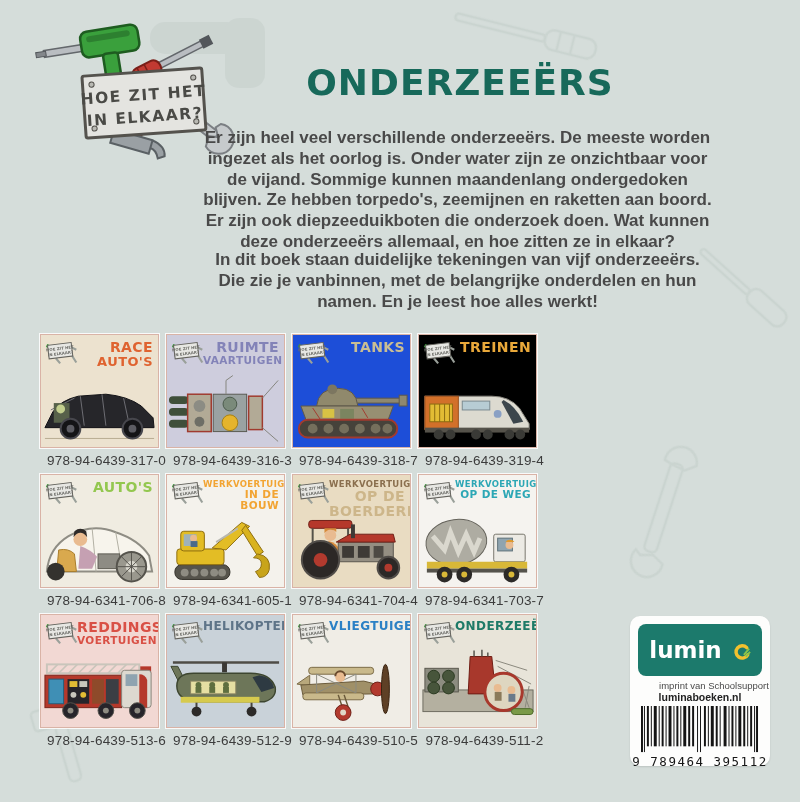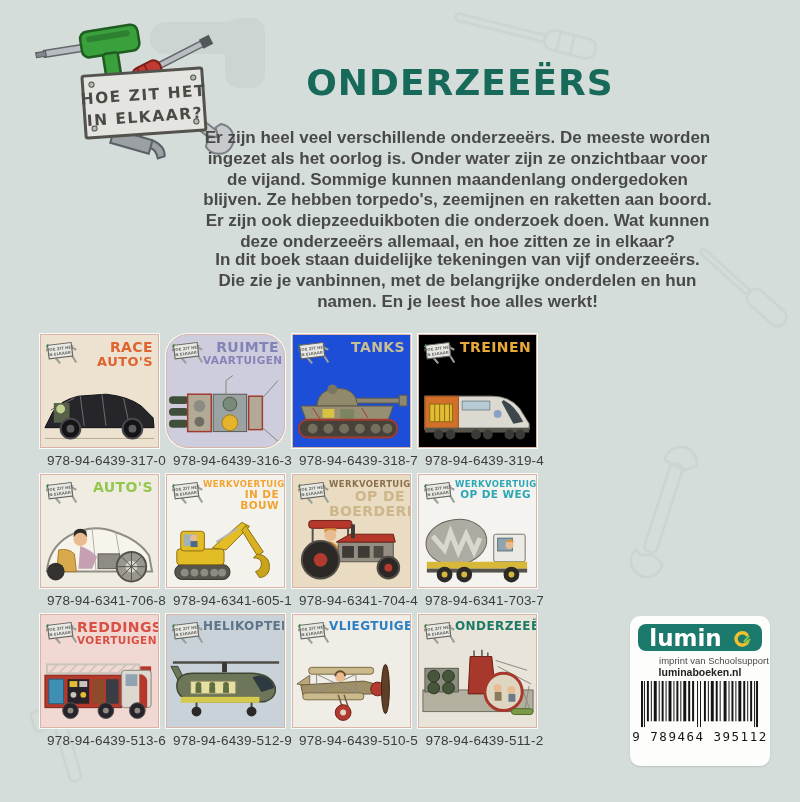--- a/index.html
+++ b/index.html
@@ -50,21 +50,21 @@
     margin-top:5px;text-align:center;color:#3c3c3c;font-size:13.5px;letter-spacing:.2px;
   }
 
   
   .pub-label{
     position:absolute;left:630px;top:616px;width:140px;height:150px;
     background:#fdfdfc;border-radius:10px;box-shadow:0 1px 2px rgba(0,0,0,.12);
     text-align:center;
   }
   .brand-box{
-    margin:8px 8px 0 8px;height:27px;border-radius:8px;background:#1c7a6c;
+    margin:8px 8px 0 8px;height:52px;border-radius:8px;background:#1c7a6c;
     display:flex;align-items:center;justify-content:center;gap:10px;
   }
   .brand-word{color:#fff;font-family:"DejaVu Sans",sans-serif;font-weight:bold;
     font-size:23px;letter-spacing:0;}
   .brand-a{width:19px;height:19px;margin-top:2px;}
   .imprint{margin-top:4px;font-size:9.5px;color:#4a4a4a;padding-left:28px;}
   .website{font-size:10.5px;font-weight:bold;color:#222;}
   .barcode{display:block;margin:3px auto 0 auto;width:118px;height:48px;}
   .bc-num{font-family:"DejaVu Sans Mono",monospace;font-size:12.5px;
     letter-spacing:1.5px;color:#161616;margin-top:0px;}
@@ -178,21 +178,21 @@
         <circle cx="30" cy="61" r="10" fill="#141416" stroke="#47474d" stroke-width="2"></circle>
           <circle cx="30" cy="61" r="4" fill="#5c5c62"></circle>
         <circle cx="93" cy="61" r="10" fill="#141416" stroke="#47474d" stroke-width="2"></circle>
           <circle cx="93" cy="61" r="4" fill="#5c5c62"></circle>
       </svg>
     </div>
     <div class="isbn">978-94-6439-317-0</div>
   </div>
 
   <div class="cell">
-    <div class="tile" style="background: rgb(206, 205, 221); border-radius: 22px;">
+    <div class="tile" style="background: rgb(206, 205, 221);">
       <svg class="mini-sign" viewBox="0 0 40 30">
           <use href="#sym-sign"></use>
         </svg>
       <div class="ctitle">
           <span class="t1" style="color: rgb(131, 131, 184); font-size: 14px;">RUIMTE</span>
           <span class="t2" style="color: rgb(131, 131, 184); font-size: 10.5px;">VAARTUIGEN</span>
         </div>
       <svg class="ill" viewBox="0 0 119 78">
         <path d="M6 32 h12 M6 44 h12 M6 56 h12" stroke="#3f4f3a" stroke-width="8" stroke-linecap="round"></path>
         <rect x="21" y="26" width="24" height="38" fill="#b2aa96" stroke="#a03a2e" stroke-width="1.5"></rect>

